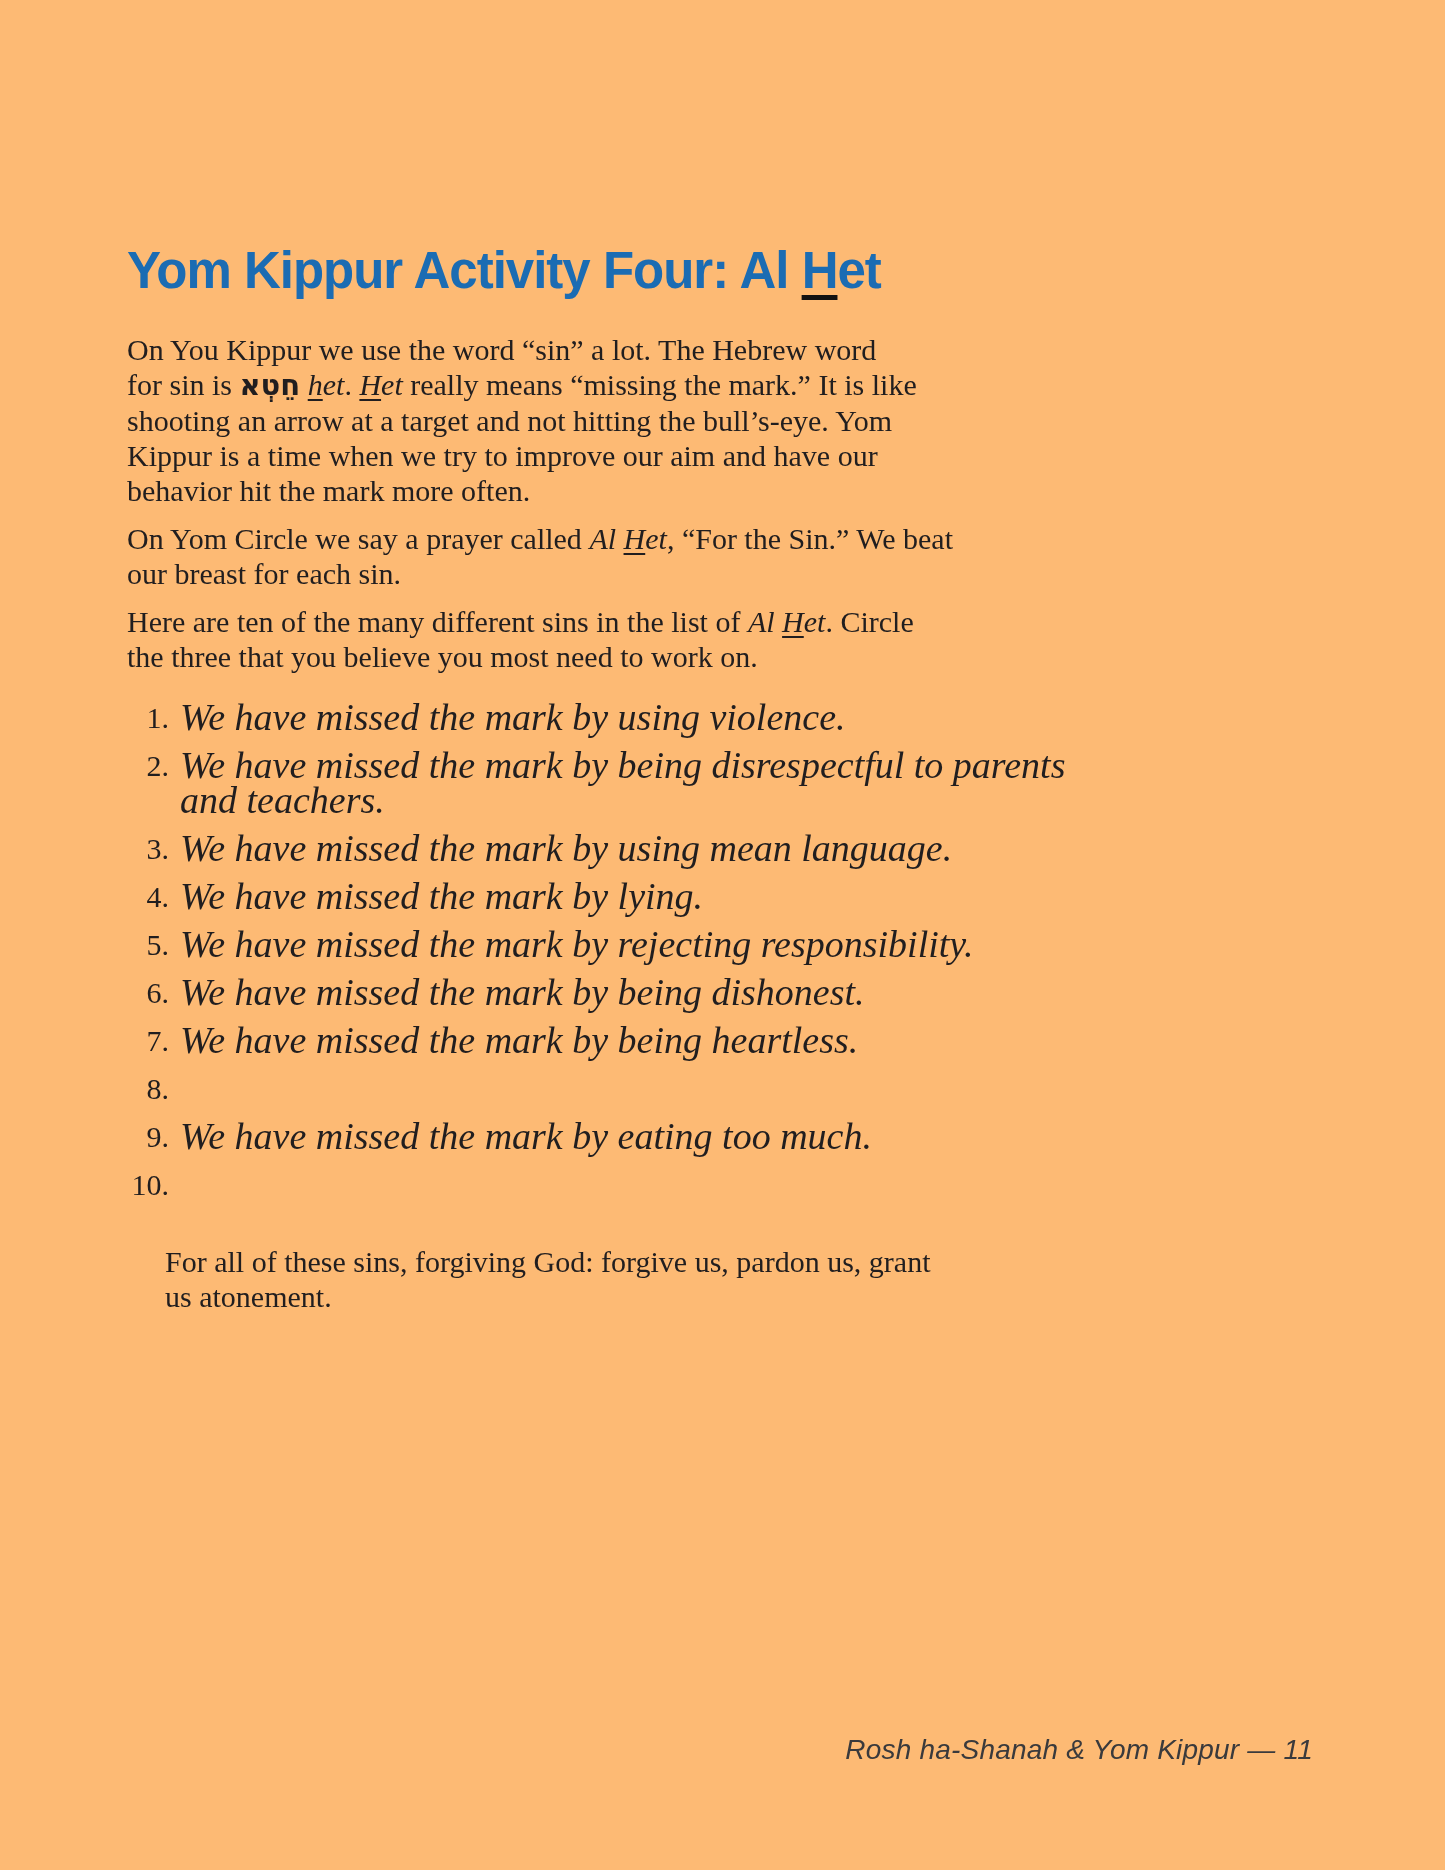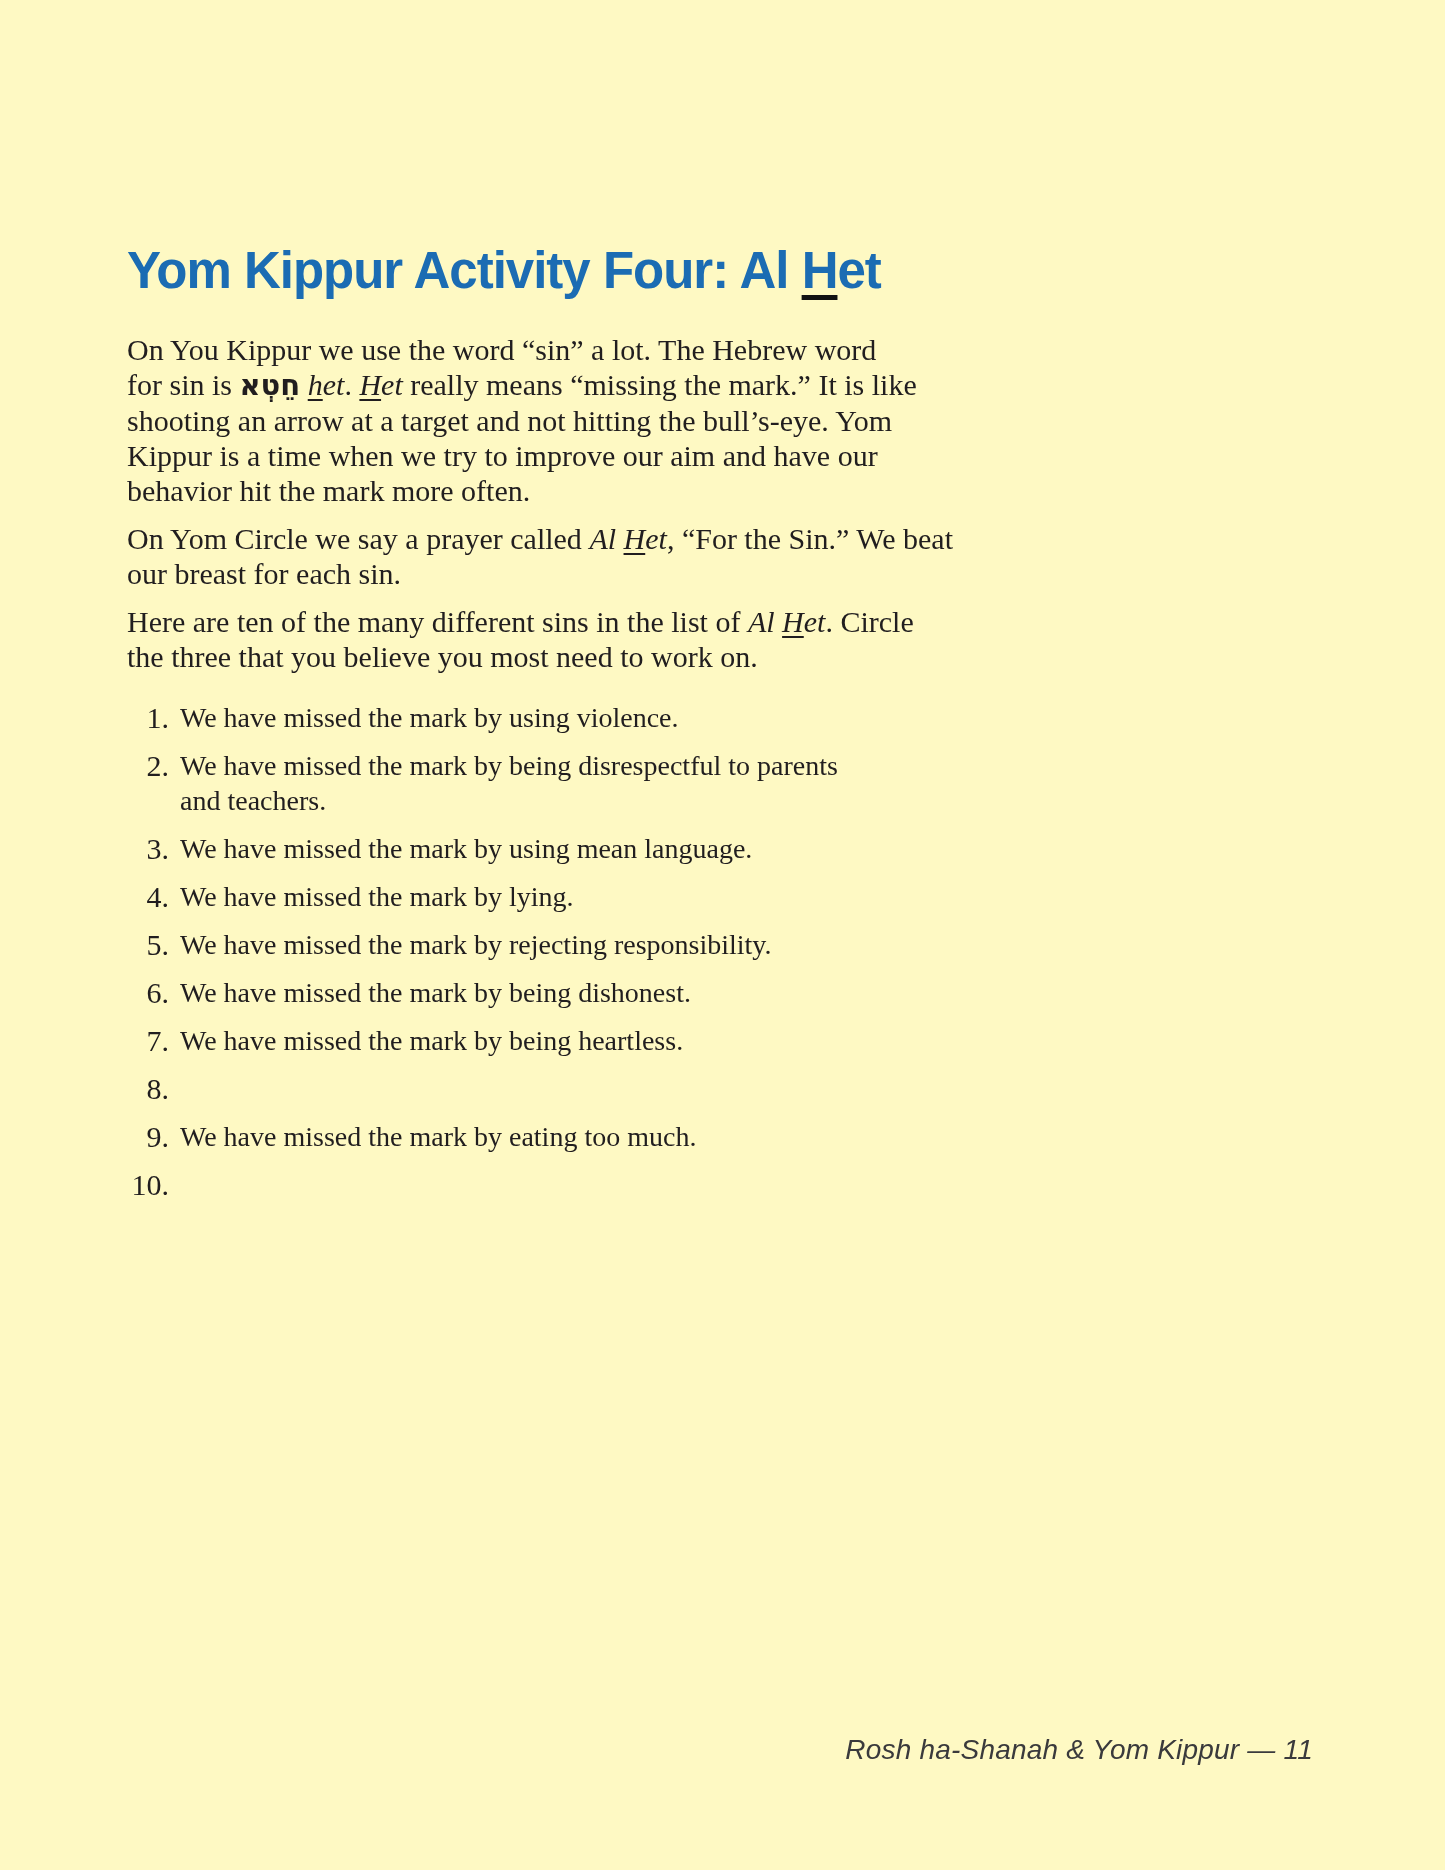--- a/index.html
+++ b/index.html
@@ -1,20 +1,20 @@
 <!DOCTYPE html>
 <html><head>
 <meta charset="utf-8">
 <style>
   html, body { margin: 0; padding: 0; background: #ffffff; }
   .page {
     position: relative;
     width: 1445px;
     height: 1870px;
-    background: #fef9c3;
+    background: #fdba74;
     overflow: hidden;
     font-family: "Liberation Serif", serif;
     color: #211e1f;
   }
   .content {
     position: absolute;
     left: 127px;
     top: 240px;
     width: 980px;
   }
@@ -57,23 +57,24 @@
   .sin-row { display: flex; margin-bottom: 13px; }
   .sin-num {
     flex: none;
     width: 42px;
     padding-right: 11px;
     text-align: right;
     font-size: 30px;
     line-height: 35px;
   }
   .sin-text {
-    font-size: 28px;
+    font-size: 38px;
     line-height: 35px;
     white-space: pre-wrap;
+    font-style: italic;
   }
   p.closing {
     margin: 42px 0 0 0;
     padding-left: 38px;
     font-size: 30px;
     line-height: 35px;
     white-space: pre-wrap;
   }
   .footer {
     position: absolute;
@@ -142,16 +143,18 @@
       </div>
       <div class="sin-row">
         <span class="sin-num">9.</span>
         <span class="sin-text">We have missed the mark by eating too much.</span>
       </div>
       <div class="sin-row">
         <span class="sin-num">10.</span>
       </div>
     </div>
 
+    <p class="closing">For all of these sins, forgiving God: forgive us, pardon us, grant
+us atonement.</p>
   </div>
 
   <div class="footer">Rosh ha-Shanah &amp; Yom Kippur — 11</div>
 </div>
 
 </body></html>

